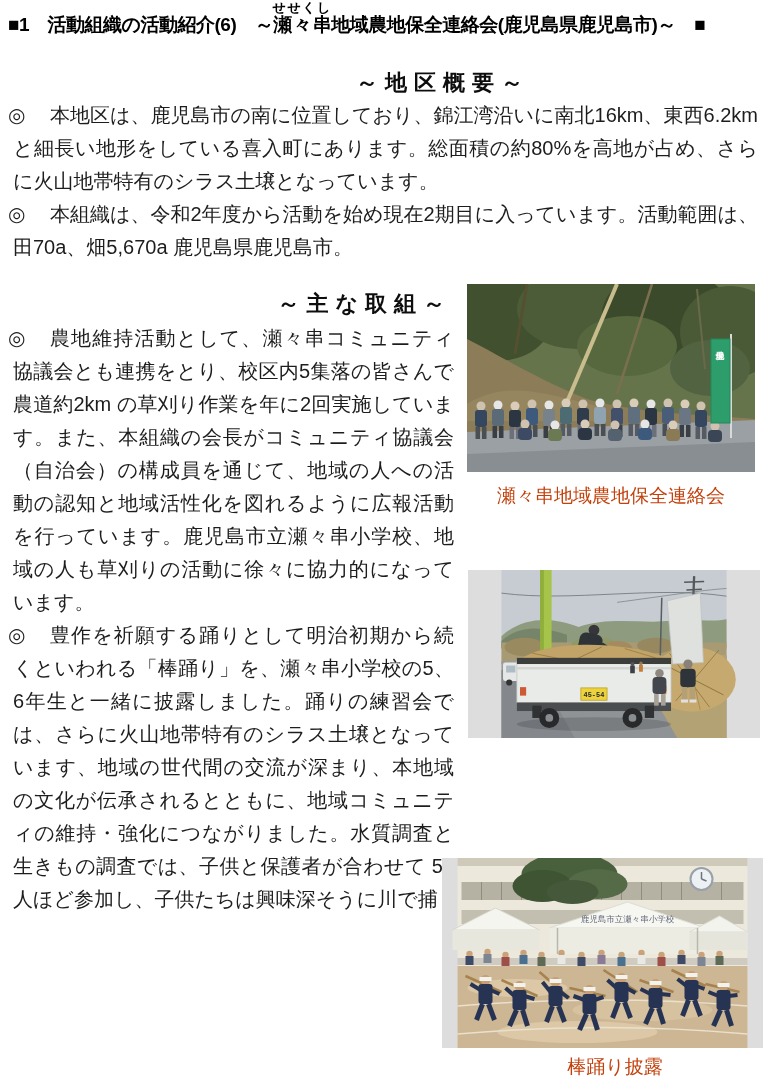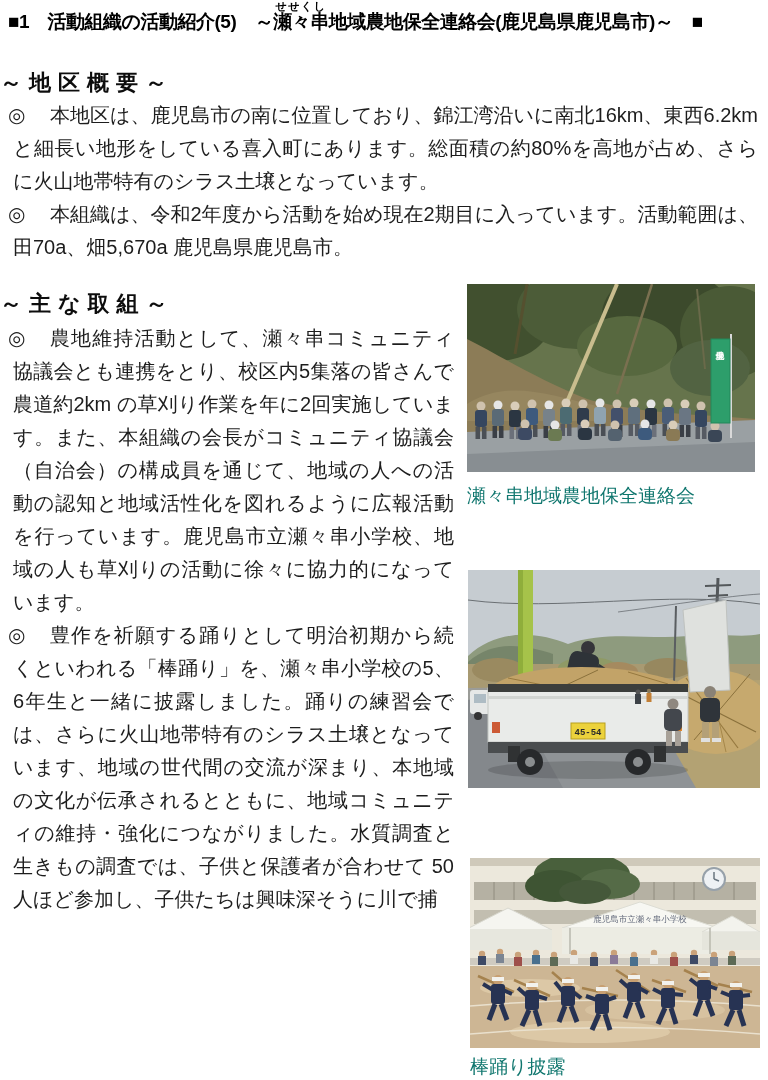--- a/index.html
+++ b/index.html
@@ -9,58 +9,58 @@
     color:#1d1d1d;position:relative;overflow:hidden;
   }
   .page{position:absolute;inset:0;width:768px;height:1080px;background:#fff;}
 
   
   .doc-title{
     position:absolute;top:1px;left:8px;width:756px;
     font-size:19px;font-weight:900;color:#000;
     white-space:nowrap;letter-spacing:-0.5px;line-height:1.6;
   }
-  .doc-title ruby rt{font-size:11px;font-weight:700;letter-spacing:1.5px;color:#000;text-align:center;}
+  .doc-title ruby rt{font-size:13px;font-weight:700;letter-spacing:1.5px;color:#000;}
 
   
   .h-section{
     position:absolute;font-size:22px;font-weight:800;color:#0d0d0d;
-    letter-spacing:7px;white-space:nowrap;text-align:left;font-family:Liberation Serif, serif;
+    letter-spacing:7px;white-space:nowrap;text-align:right;font-family:Liberation Serif, serif;
   }
   #h-overview{top:68px;left:0;width:530px;}
   #h-activities{top:289px;left:0;width:452px;}
 
   
   .para-block{position:absolute;font-size:20px;line-height:33px;color:#1d1d1d;}
   #overview-block{top:99px;left:8px;width:750px;}
   #activities-block{top:322px;left:8px;width:446px;}
   .para{position:relative;padding-left:5px;text-indent:37px;text-align:justify;}
   .para .marker{position:absolute;left:0;top:0;text-indent:0;}
 
   
   .photo{position:absolute;overflow:hidden;background:#dddddd;}
   .photo svg{display:block;width:100%;height:100%;}
   #photo1{left:467px;top:284px;width:288px;height:188px;}
-  #photo2{left:468px;top:570px;width:292px;height:218px;}
-  #photo3{left:470px;top:858px;width:290px;height:190px;}
+  #photo2{left:468px;top:570px;width:292px;height:168px;}
+  #photo3{left:442px;top:858px;width:321px;height:190px;}
 
   .caption{
-    position:absolute;font-size:19px;line-height:32px;color:#0f766e;
-    text-align:left;
+    position:absolute;font-size:19px;line-height:32px;color:#c2410c;
+    text-align:center;
   }
   #caption1{left:467px;top:480px;width:288px;}
   #caption2{left:468px;top:796px;width:292px;}
   #caption3{left:470px;top:1051px;width:290px;}
 </style>
 </head>
 <body>
 
 <div class="page">
 
-  <div class="doc-title"><span>■1　活動組織の活動紹介(5)　～</span><ruby><span>瀬々串</span><rt>せせくし</rt></ruby><span>地域農地保全連絡会(鹿児島県鹿児島市)～　■</span></div>
+  <div class="doc-title"><span>■1　活動組織の活動紹介(6)　～</span><ruby><span>瀬々串</span><rt>せせくし</rt></ruby><span>地域農地保全連絡会(鹿児島県鹿児島市)～　■</span></div>
 
   <div class="h-section" id="h-overview">～地区概要～</div>
 
   <div class="para-block" id="overview-block">
     <div class="para">
       <span class="marker">◎</span><span>本地区は、鹿児島市の南に位置しており、錦江湾沿いに南北16km、東西6.2kmと細長い地形をしている喜入町にあります。総面積の約80%を高地が占め、さらに火山地帯特有のシラス土壌となっています。</span>
     </div>
     <div class="para">
       <span class="marker">◎</span><span>本組織は、令和2年度から活動を始め現在2期目に入っています。活動範囲は、田70a、畑5,670a 鹿児島県鹿児島市。</span>
     </div>

